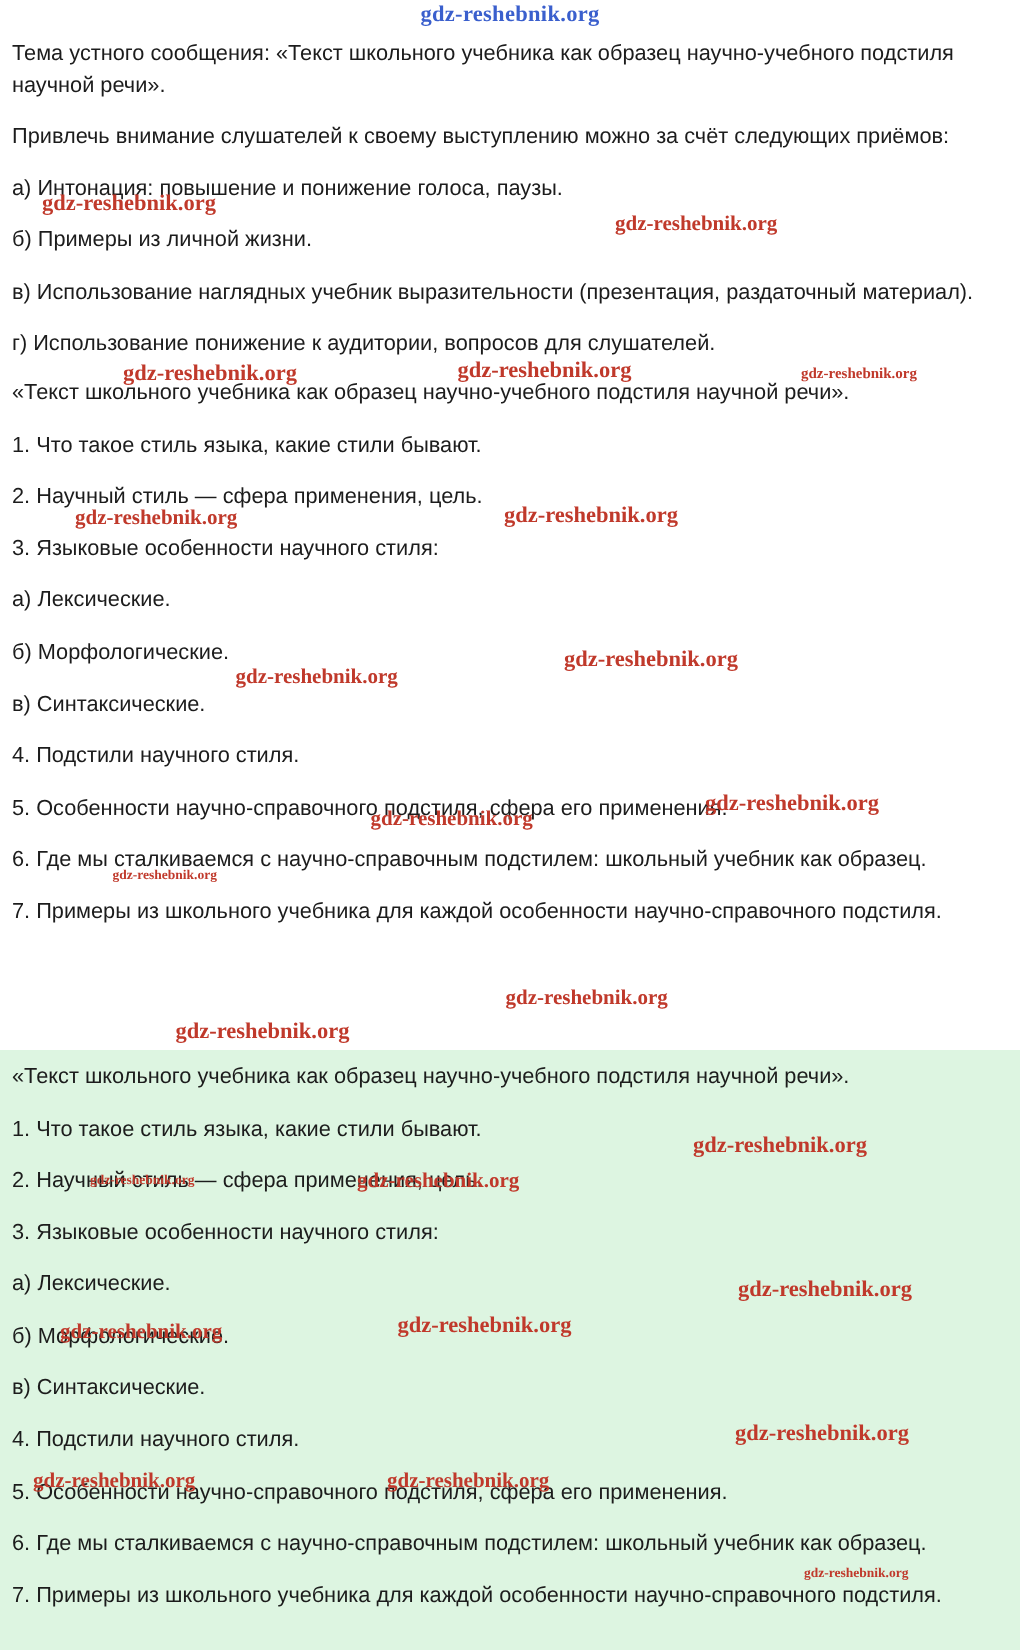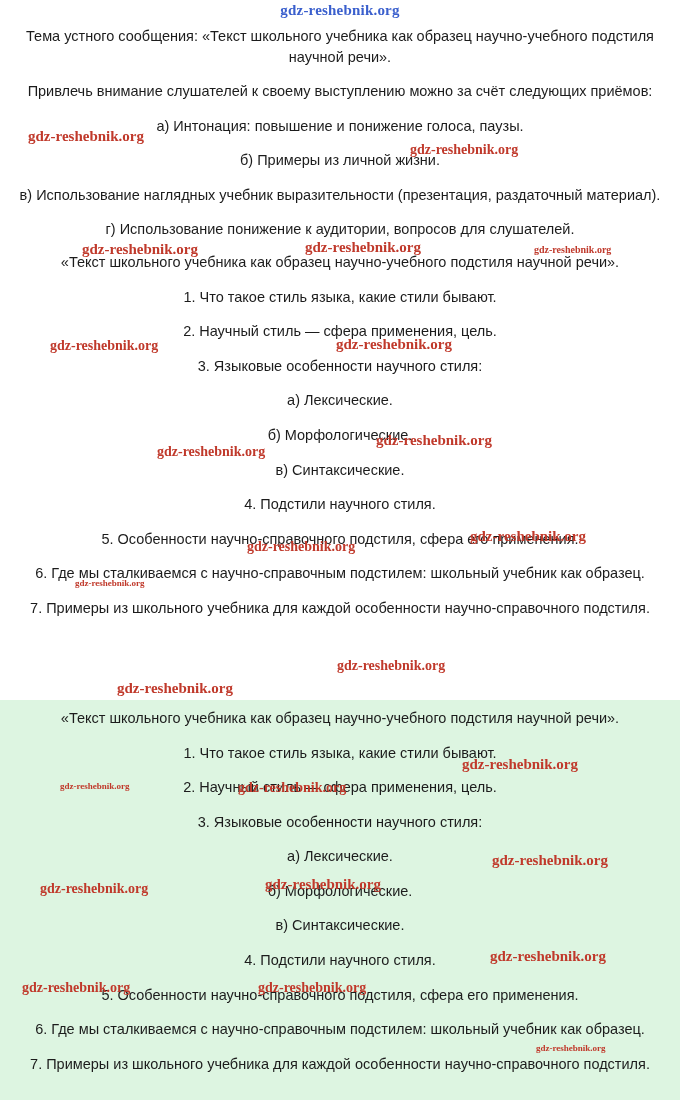--- a/index.html
+++ b/index.html
@@ -39,21 +39,20 @@
     width: 680px;
   }
   .block {
     padding: 0 8px;
   }
   .para {
     font-size: 14.5px;
     line-height: 1.42;
     margin: 0 0 14px 0;
     color: #1c1c1c;
-    text-align: center;
   }
   .para.tight {
     margin-bottom: 12px;
   }
   .green-section {
     position: absolute;
     top: 700px;
     left: 0;
     width: 680px;
     height: 400px;

